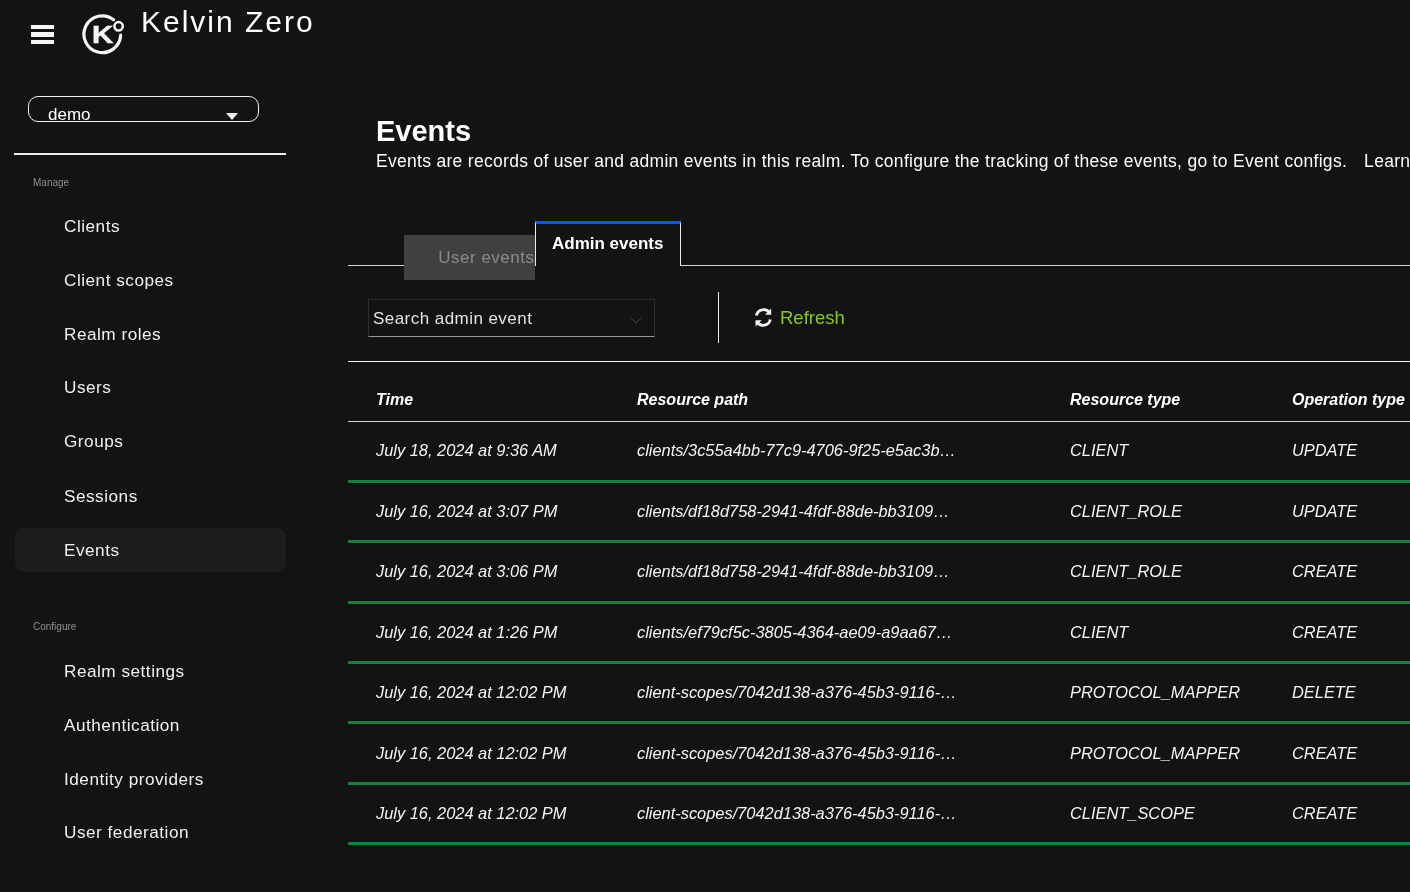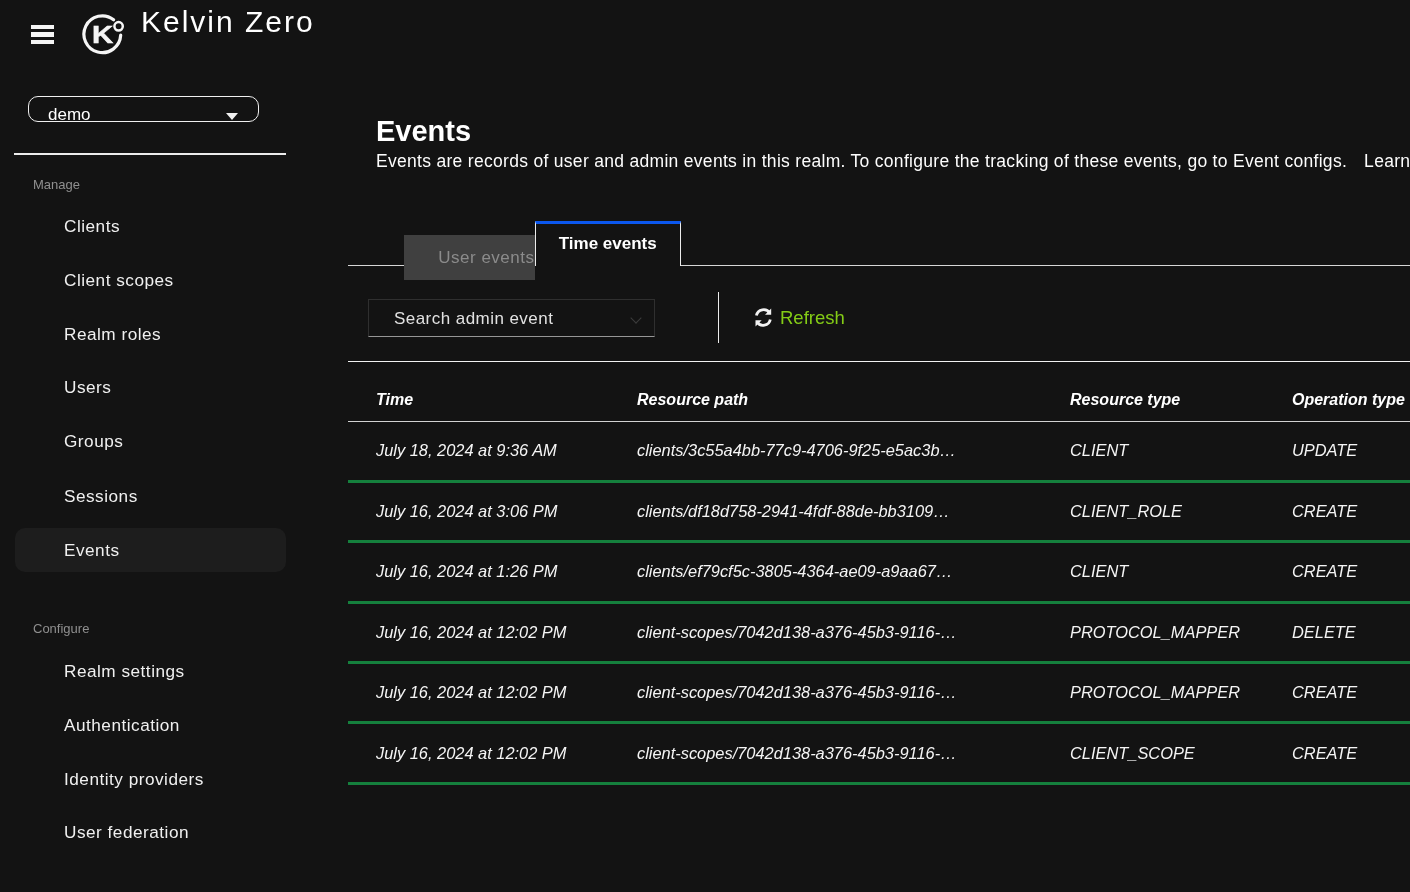--- a/index.html
+++ b/index.html
@@ -11,40 +11,40 @@
   .burger span { position:absolute; left:31px; width:23px; height:4.4px; background:#f5f5f5; }
 
   
   .realm { position:absolute; left:28px; top:96px; width:231px; height:26px;
     border:1.5px solid #f0f0f0; border-radius:10px; }
   .realm .lbl { position:absolute; left:19px; top:8px; font-size:17px; color:#fff; }
   .realm .caret { position:absolute; right:20px; top:15.5px; width:0; height:0;
     border-left:6.5px solid transparent; border-right:6.5px solid transparent;
     border-top:7px solid #f0f0f0; }
   .sidehr { position:absolute; left:14px; top:153px; width:272px; height:2px; background:#ececec; }
-  .navgroup { position:absolute; left:33px; font-size:13px; color:#8f8f8f; }
+  .navgroup { position:absolute; left:33px; font-size:10px; color:#8f8f8f; }
   .navitem { position:absolute; left:33px; font-size:17.2px; letter-spacing:0.5px; color:#f0f0f0;margin-left:31px; }
   .navsel { position:absolute; left:15px; top:528px; width:271px; height:44px;
     border-radius:10px; background:#1d1d1d; }
 
   
   .title { position:absolute; left:376px; top:115px; font-size:29px; font-weight:700; color:#fff; }
   .desc { position:absolute; left:376px; top:151px; font-size:17.5px; letter-spacing:0.3px; color:#fdfdfd; white-space:nowrap; }
 
   .tabline { position:absolute; top:264.5px; height:1.4px; background:#d6d6d6; }
   .tab-user { position:absolute; left:403.5px; top:235px; width:131px; height:44.5px;
     background:#404040; color:#8b8b8b; font-size:17px; letter-spacing:0.5px; line-height:46px; text-align:right; }
   .tab-admin { position:absolute; left:534.5px; top:220.5px; width:146.5px; height:45.4px;
     background:#131313; border-top:3.5px solid #0b57ee; border-left:1px solid #ececec;
     border-right:1px solid #ececec; color:#fff; font-size:17px; font-weight:700;
     line-height:40px; text-align:center; }
 
   .search { position:absolute; left:368px; top:299px; width:287px; height:38px;
     border:1px solid #2f2f2f; border-bottom:1px solid #969696; }
-  .search .ph { position:absolute; left:25px; top:8.5px; font-size:17px; letter-spacing:0.45px; color:#e2e2e2; }
+  .search .ph { position:absolute; left:4px; top:8.5px; font-size:17px; letter-spacing:0.45px; color:#e2e2e2; }
   .search .chev { position:absolute; right:14px; top:14px; width:8px; height:8px;
     border-right:1.6px solid #3c3c3c; border-bottom:1.6px solid #3c3c3c; transform:rotate(45deg); }
   .tooldiv { position:absolute; left:718px; top:292px; width:1.4px; height:51px; background:#ececec; }
   .refresh { position:absolute; left:753px; top:306.5px; }
   .refresh .txt { position:absolute; left:27px; top:0.5px; font-size:18.5px; color:#84cc16; white-space:nowrap; }
 
   
   .thead-top { position:absolute; left:348px; top:361px; width:1062px; height:1.2px; background:#f2f2f2; }
   table.evt { position:absolute; left:348px; top:374px; width:1062px; border-collapse:collapse; table-layout:fixed;font-style:italic; }
   table.evt th { font-size:16px; font-weight:700; text-align:left; color:#fff;
@@ -87,21 +87,21 @@
 <div class="navitem" style="top:714.5px;">Authentication</div>
 <div class="navitem" style="top:768.5px;">Identity providers</div>
 <div class="navitem" style="top:822px;">User federation</div>
 
 <div class="title">Events</div>
 <div class="desc">Events are records of user and admin events in this realm. To configure the tracking of these events, go to Event configs.<span style="margin-left:17px;">Learn more</span></div>
 
 <div class="tabline" style="left:348px; width:186.5px;"></div>
 <div class="tabline" style="left:681px; width:729px;"></div>
 <div class="tab-user">User events</div>
-<div class="tab-admin">Time events</div>
+<div class="tab-admin">Admin events</div>
 
 <div class="search">
   <span class="ph">Search admin event</span>
   <span class="chev"></span>
 </div>
 <div class="tooldiv"></div>
 <div class="refresh">
   <svg width="21" height="21" viewBox="0 0 21 21">
     <path d="M 3.4 8.6 A 7.3 7.3 0 0 1 16.8 6.2" fill="none" stroke="#f2f2f2" stroke-width="2.8"></path>
     <path d="M 17.3 12.4 A 7.3 7.3 0 0 1 3.9 14.8" fill="none" stroke="#f2f2f2" stroke-width="2.8"></path>
@@ -126,20 +126,26 @@
         <th>Resource type</th>
         <th>Operation type</th>
       </tr>
   <tr>
         <td>July 18, 2024 at 9:36 AM</td>
         <td>clients/3c55a4bb-77c9-4706-9f25-e5ac3b…</td>
         <td>CLIENT</td>
         <td>UPDATE</td>
       </tr>
   <tr>
+        <td>July 16, 2024 at 3:07 PM</td>
+        <td>clients/df18d758-2941-4fdf-88de-bb3109…</td>
+        <td>CLIENT_ROLE</td>
+        <td>UPDATE</td>
+      </tr>
+  <tr>
         <td>July 16, 2024 at 3:06 PM</td>
         <td>clients/df18d758-2941-4fdf-88de-bb3109…</td>
         <td>CLIENT_ROLE</td>
         <td>CREATE</td>
       </tr>
   <tr>
         <td>July 16, 2024 at 1:26 PM</td>
         <td>clients/ef79cf5c-3805-4364-ae09-a9aa67…</td>
         <td>CLIENT</td>
         <td>CREATE</td>

